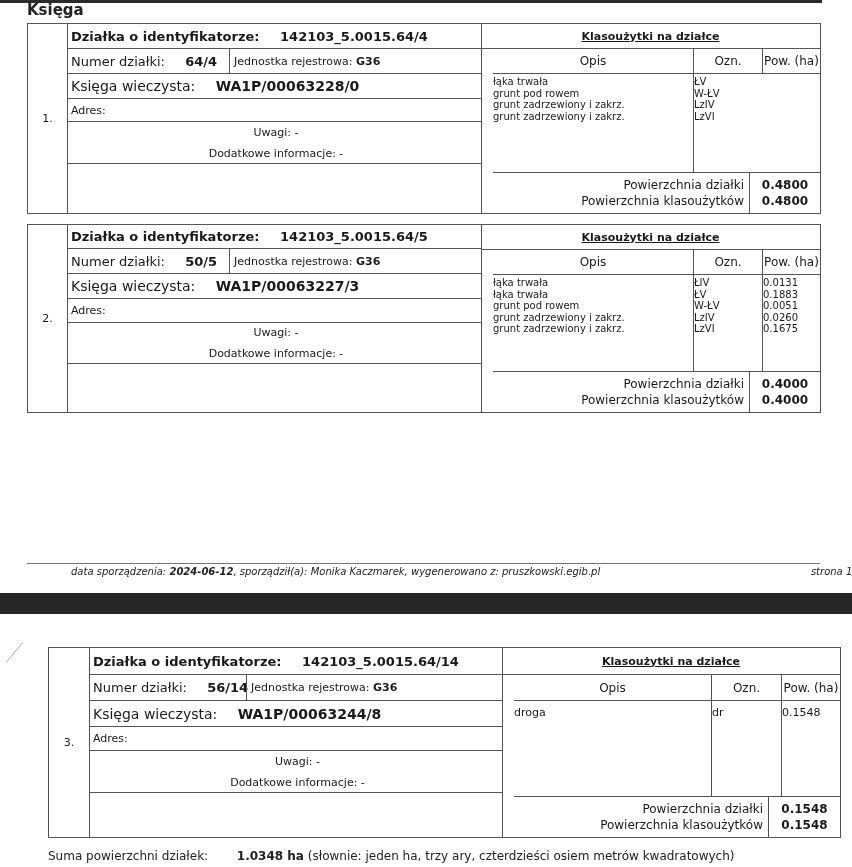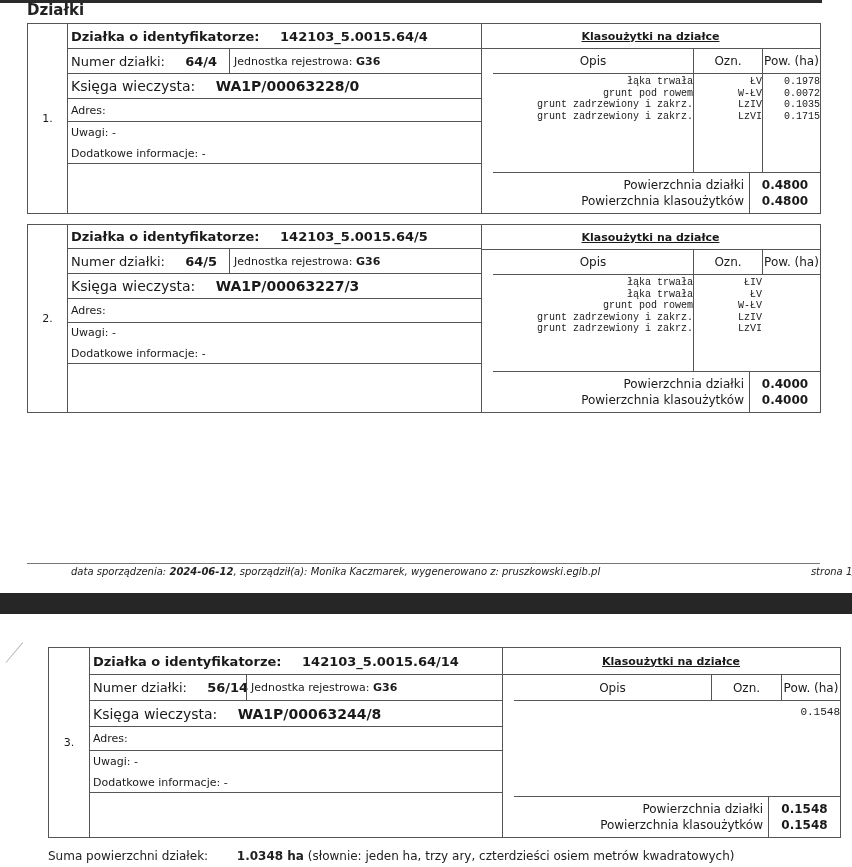--- a/index.html
+++ b/index.html
@@ -18,50 +18,50 @@
   .parcel .info { position: absolute; top: 0; bottom: 0; border-right: 1px solid #555; }
   .parcel .row { position: absolute; left: 0; right: 0; border-bottom: 1px solid #555; box-sizing: border-box;
     padding-left: 4px; display: flex; align-items: center; white-space: nowrap; gap: 8px; }
   .parcel .row.last { border-bottom: none; }
   .parcel .row b { font-weight: bold; }
   .parcel .row .split { position: absolute; top: 0; bottom: 0; border-left: 1px solid #555; padding-left: 4px;
     display: flex; align-items: center; font-size: 11px; }
   .parcel .title { font-weight: bold; font-size: 13px; }
   .parcel .big { font-size: 13px; }
   .parcel .small { font-size: 11px; }
-  .parcel .uw { flex-direction: column; align-items: flex-start; justify-content: center; font-size: 11px; line-height: 13px; }
+  .parcel .uw { flex-direction: column; align-items: center; justify-content: center; font-size: 11px; line-height: 13px; }
 
   .cls { position: absolute; top: 0; bottom: 0; right: 0; }
   .cls .hdr { position: absolute; left: 0; right: 0; top: 0; border-bottom: 1px solid #555; box-sizing: border-box;
     display: flex; align-items: center; justify-content: center; font-weight: bold; font-size: 11px; text-decoration: underline; }
   .cls .colhdr, .cls .colbody { position: absolute; left: 12px; right: 0; border-bottom: 1px solid #555; box-sizing: border-box; }
   .cls .col { position: absolute; top: 0; bottom: 0; box-sizing: border-box; }
   .cls .col + .col { border-left: 1px solid #555; }
   .cls .colhdr .col { display: flex; align-items: center; justify-content: center; font-size: 12px; }
-  .cls .colbody .col { text-align: right; font-size: 10px; line-height: 11.5px; padding-top: 2px; font-family: Liberation Mono, monospace; }
+  .cls .colbody .col { text-align: left; font-size: 10px; line-height: 11.5px; padding-top: 2px; }
   .cls .totals { position: absolute; left: 0; right: 0; bottom: 0; }
   .cls .totals .lbls { position: absolute; left: 0; top: 0; bottom: 0; text-align: right; padding-right: 5px;
     box-sizing: border-box; font-size: 12px; line-height: 16px; display: flex; flex-direction: column; justify-content: center; }
   .cls .totals .vals { position: absolute; right: 0; top: 0; bottom: 0; border-left: 1px solid #555; box-sizing: border-box;
     font-size: 12px; font-weight: bold; line-height: 16px; text-align: center; display: flex; flex-direction: column; justify-content: center; }
 
   .footer-rule { position: absolute; left: 27px; top: 563px; width: 793px; height: 1px; background: #777; }
   .footer { position: absolute; left: 27px; top: 566px; width: 793px; font-size: 10px; font-style: italic; color: #222; margin-left: 44px; }
   .footer .pg { position: absolute; right: 2px; top: 0; }
   .slash { position: absolute; left: 6px; top: 642px; width: 26px; height: 1px; background: #bbb; transform: rotate(-50deg); transform-origin: left; top: 662px; }
 
   .sum { position: absolute; left: 48px; top: 849px; font-size: 12px; color: #222; white-space: nowrap; }
   .sum .lbl { display: inline-block; width: 185px; }
   .sum b { font-weight: bold; }
 </style>
 </head>
 <body>
 
 <div class="topbar"></div>
-<div class="section-title">Działki</div>
+<div class="section-title">Księga</div>
 
 <div class="parcel" style="left:27px; top:23px; width:794px; height:191px;">
     <div class="numcell" style="width:39px">1.</div>
     <div class="info" style="left:39px; width:414px">
       <div class="row title" style="top:0px;height:25px"><span>Działka o identyfikatorze:</span>&nbsp;<span>142103_5.0015.64/4</span></div>
       <div class="row big" style="top:25px;height:25px"><span>Numer działki:</span>&nbsp;<b>64/4</b>
       <div class="split" style="left:162px"><span>Jednostka rejestrowa:</span>&nbsp;<b>G36</b></div></div>
       <div class="row big" style="top:50px;height:25px;font-size:14px"><span>Księga wieczysta:</span>&nbsp;<b>WA1P/00063228/0</b></div>
       <div class="row small" style="top:75px;height:23px">
         <span>Adres:</span>
@@ -85,44 +85,38 @@
           <div>grunt pod rowem</div>
           <div>grunt zadrzewiony i zakrz.</div>
           <div>grunt zadrzewiony i zakrz.</div>
         </div>
         <div class="col" style="left:200px;width:69px">
           <div>ŁV</div>
           <div>W-ŁV</div>
           <div>LzIV</div>
           <div>LzVI</div>
         </div>
-        <div class="col" style="left:269px;right:0">
-          <div>0.1978</div>
-          <div>0.0072</div>
-          <div>0.1035</div>
-          <div>0.1715</div>
-        </div>
       </div>
       <div class="totals" style="height:40px">
       <div class="lbls" style="right:71px">
         <span>Powierzchnia działki</span>
         <span>Powierzchnia klasoużytków</span>
         </div>
       <div class="vals" style="width:71px">
         <span>0.4800</span>
         <span>0.4800</span>
         </div>
       </div>
     </div>
   </div>
 <div class="parcel" style="left:27px; top:224px; width:794px; height:189px;">
     <div class="numcell" style="width:39px">2.</div>
     <div class="info" style="left:39px; width:414px">
       <div class="row title" style="top:0px;height:24px"><span>Działka o identyfikatorze:</span>&nbsp;<span>142103_5.0015.64/5</span></div>
-      <div class="row big" style="top:24px;height:25px"><span>Numer działki:</span>&nbsp;<b>64/5</b>
+      <div class="row big" style="top:24px;height:25px"><span>Numer działki:</span>&nbsp;<b>50/5</b>
       <div class="split" style="left:162px"><span>Jednostka rejestrowa:</span>&nbsp;<b>G36</b></div></div>
       <div class="row big" style="top:49px;height:25px;font-size:14px"><span>Księga wieczysta:</span>&nbsp;<b>WA1P/00063227/3</b></div>
       <div class="row small" style="top:74px;height:24px">
         <span>Adres:</span>
       </div>
       <div class="row uw" style="top:98px;height:41px">
         <span>Uwagi: -</span>
         <span>Dodatkowe informacje: -</span>
       </div>
       <div class="row last" style="top:139px;bottom:0"></div>
@@ -141,20 +135,27 @@
           <div>grunt pod rowem</div>
           <div>grunt zadrzewiony i zakrz.</div>
           <div>grunt zadrzewiony i zakrz.</div>
         </div>
         <div class="col" style="left:200px;width:69px">
           <div>ŁIV</div>
           <div>ŁV</div>
           <div>W-ŁV</div>
           <div>LzIV</div>
           <div>LzVI</div>
+        </div>
+        <div class="col" style="left:269px;right:0">
+          <div>0.0131</div>
+          <div>0.1883</div>
+          <div>0.0051</div>
+          <div>0.0260</div>
+          <div>0.1675</div>
         </div>
       </div>
       <div class="totals" style="height:40px">
       <div class="lbls" style="right:71px">
         <span>Powierzchnia działki</span>
         <span>Powierzchnia klasoużytków</span>
         </div>
       <div class="vals" style="width:71px">
         <span>0.4000</span>
         <span>0.4000</span>
@@ -190,20 +191,26 @@
       <div class="row last" style="top:145px;bottom:0"></div>
     </div>
     <div class="cls" style="left:453px">
       <div class="hdr" style="height:27px">Klasoużytki na działce</div>
       <div class="colhdr" style="top:27px;height:26px">
       <div class="col" style="left:0;width:197px">Opis</div>
       <div class="col" style="left:197px;width:70px">Ozn.</div>
       <div class="col" style="left:267px;right:0">Pow. (ha)</div>
       </div>
       <div class="colbody" style="top:53px;bottom:40px">
+        <div class="col" style="left:0px;width:197px;padding-top:6px;font-size:11px">
+          <div>droga</div>
+        </div>
+        <div class="col" style="left:197px;width:70px;padding-top:6px;font-size:11px">
+          <div>dr</div>
+        </div>
         <div class="col" style="left:267px;right:0;padding-top:6px;font-size:11px">
           <div>0.1548</div>
         </div>
       </div>
       <div class="totals" style="height:40px">
       <div class="lbls" style="right:72px">
         <span>Powierzchnia działki</span>
         <span>Powierzchnia klasoużytków</span>
         </div>
       <div class="vals" style="width:72px">

